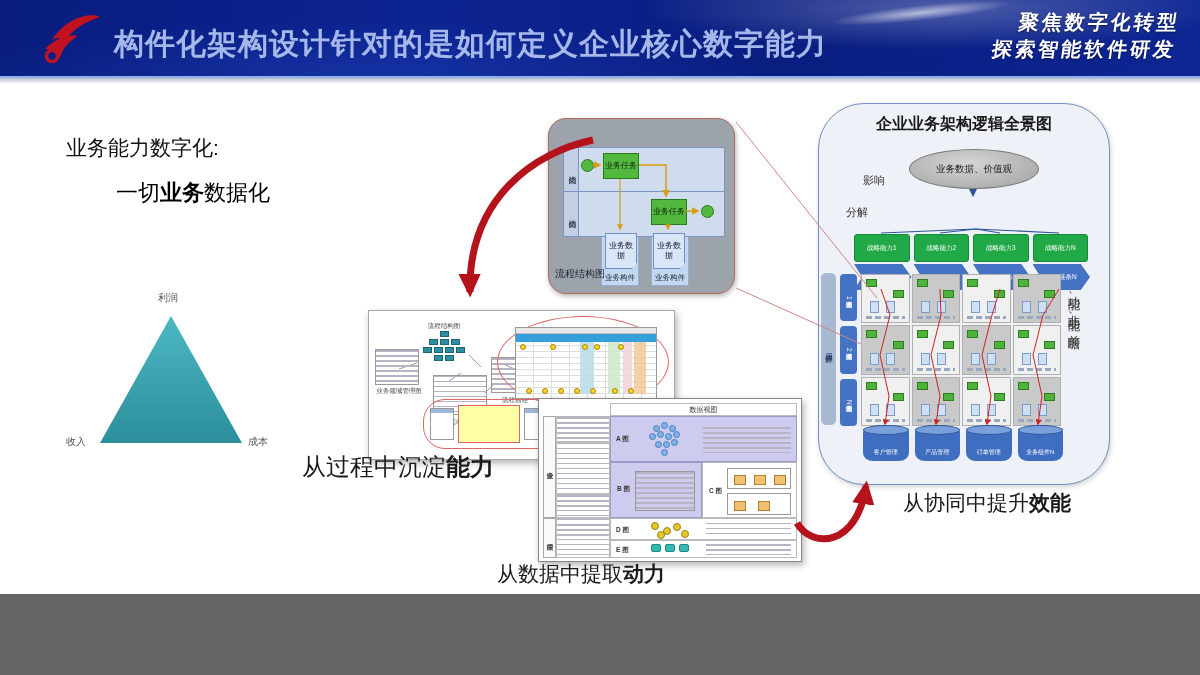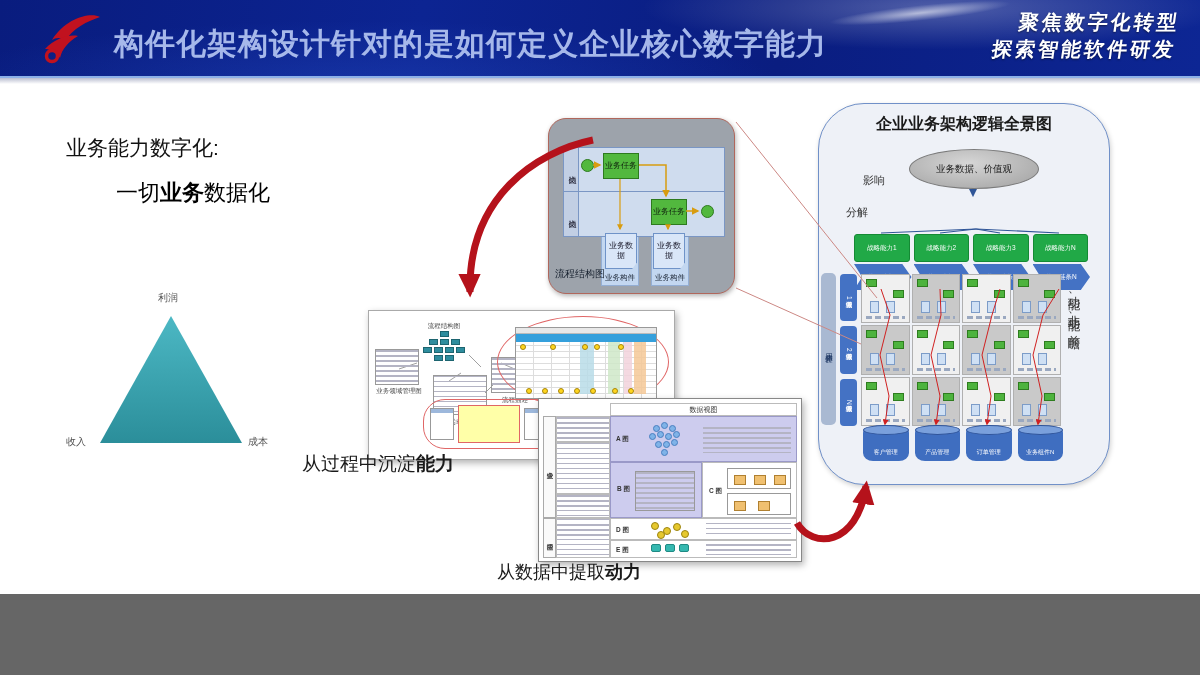--- a/index.html
+++ b/index.html
@@ -121,21 +121,21 @@
   
   .vband{position:absolute;width:13px;border:1px solid #aaa;box-sizing:border-box;display:flex;align-items:center;justify-content:center;
     writing-mode:vertical-rl;font-size:6.5px;color:#333;background:#fafafa;}
   .tcell{position:absolute;border:1px solid #bbb;box-sizing:border-box;}
   .purple{background:#cdccee;border:1px solid #9a99c8;box-sizing:border-box;position:absolute;}
   .figlabel{position:absolute;font-size:6.5px;font-weight:700;color:#333;}
   .cloud i{position:absolute;width:7px;height:7px;border-radius:50%;background:#7fb3e8;border:1px solid #4a7fc0;box-sizing:border-box;}
   .molec i{position:absolute;width:8px;height:8px;border-radius:50%;background:#e6c82e;border:1px solid #9c8410;box-sizing:border-box;}
   .tealsq i{position:absolute;width:10px;height:8px;background:#35b8b0;border:1px solid #1f8a84;border-radius:2px;box-sizing:border-box;}
   
-  .caption{position:absolute;font-size:19px;color:#1a1a1a;z-index:7;white-space:nowrap;}
+  .caption{position:absolute;font-size:24px;color:#1a1a1a;z-index:7;white-space:nowrap;}
   .caption b{font-weight:800;}
   
   #overlay{position:absolute;left:0;top:0;width:1200px;height:675px;z-index:9;pointer-events:none;}
 </style>
 </head>
 <body>
 
 <div id="slide">
 
   <div id="header">
@@ -434,21 +434,22 @@
       <span class="figlabel" style="left:5px;top:5px;">E 图</span>
       <span class="tealsq">
         <i style="left:40px;top:3px;"></i><i style="left:54px;top:3px;"></i>
         <i style="left:68px;top:3px;"></i>
       </span>
       <span class="linefill" style="position:absolute;left:95px;top:3px;width:85px;height:11px;display:block;"></span>
     </div>
   </div>
 
   <div class="caption" style="left:302px;top:451px;"><span>从过程中沉淀</span><b>能力</b></div>
-  <div class="caption" style="left:497px;top:560px;font-size:18px;"><span>从数据中提取</span><b>动力</b></div>
+  <div class="caption" style="left:497px;top:560px;font-size:21px;"><span>从数据中提取</span><b>动力</b></div>
+  <div class="caption" style="left:903px;top:489px;font-size:21px;"><span>从协同中提升</span><b>效能</b></div>
 
   <svg id="overlay">
     <defs>
       <marker id="mRedBig" markerWidth="3.6" markerHeight="3.2" refX="2.6" refY="1.6" orient="auto">
         <path d="M0,0 L3.4,1.6 L0,3.2 Z" fill="#b5121b"></path>
       </marker>
       <marker id="mRedSm" markerWidth="6" markerHeight="6" refX="4.5" refY="3" orient="auto">
         <path d="M0,0 L6,3 L0,6 Z" fill="#d02020"></path>
       </marker>
       <marker id="mBlue" markerWidth="6" markerHeight="6" refX="4.5" refY="3" orient="auto">

